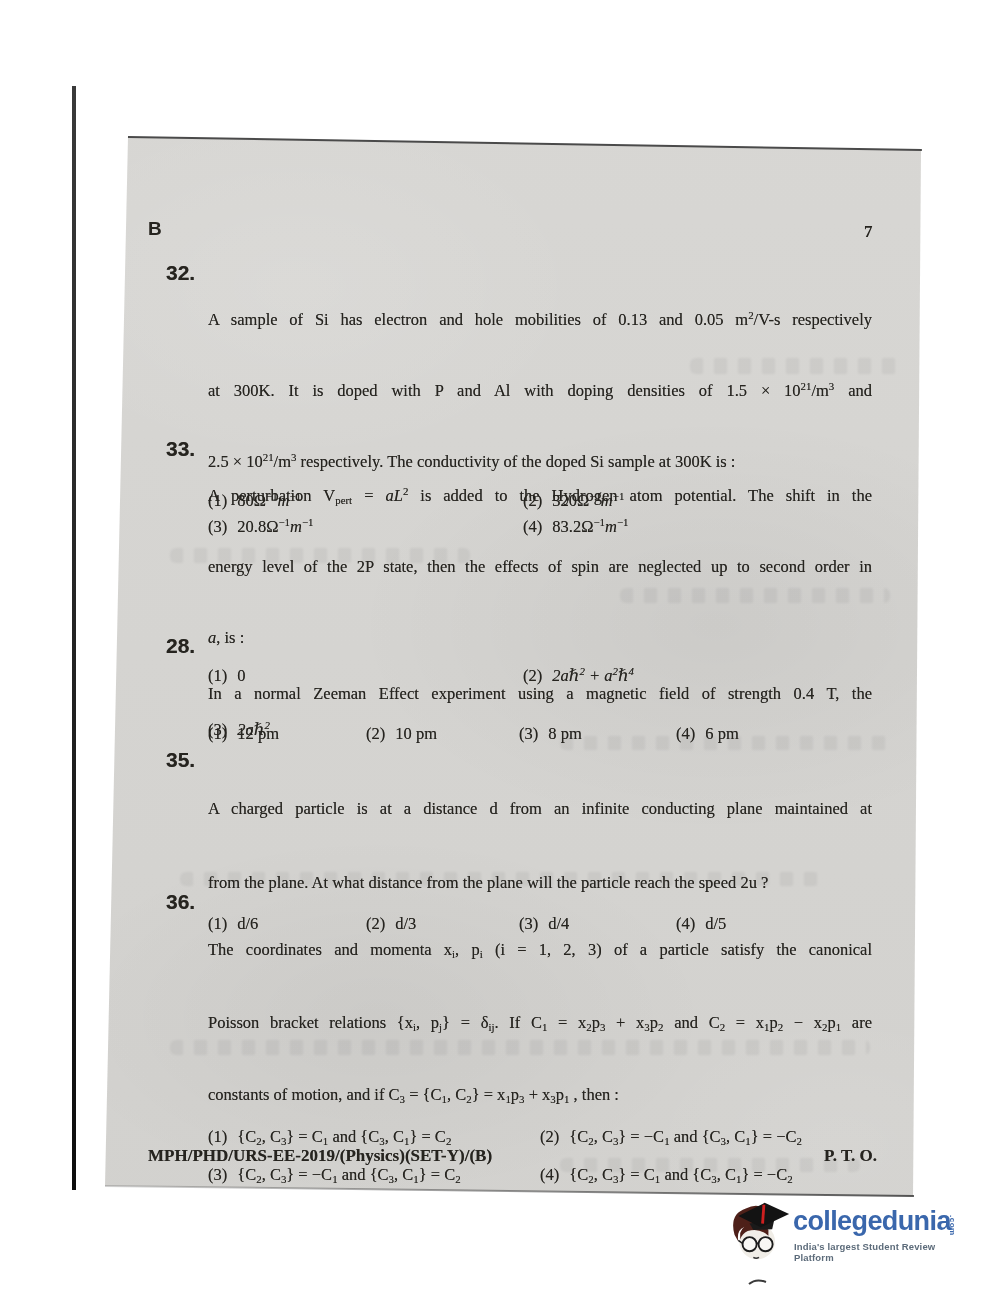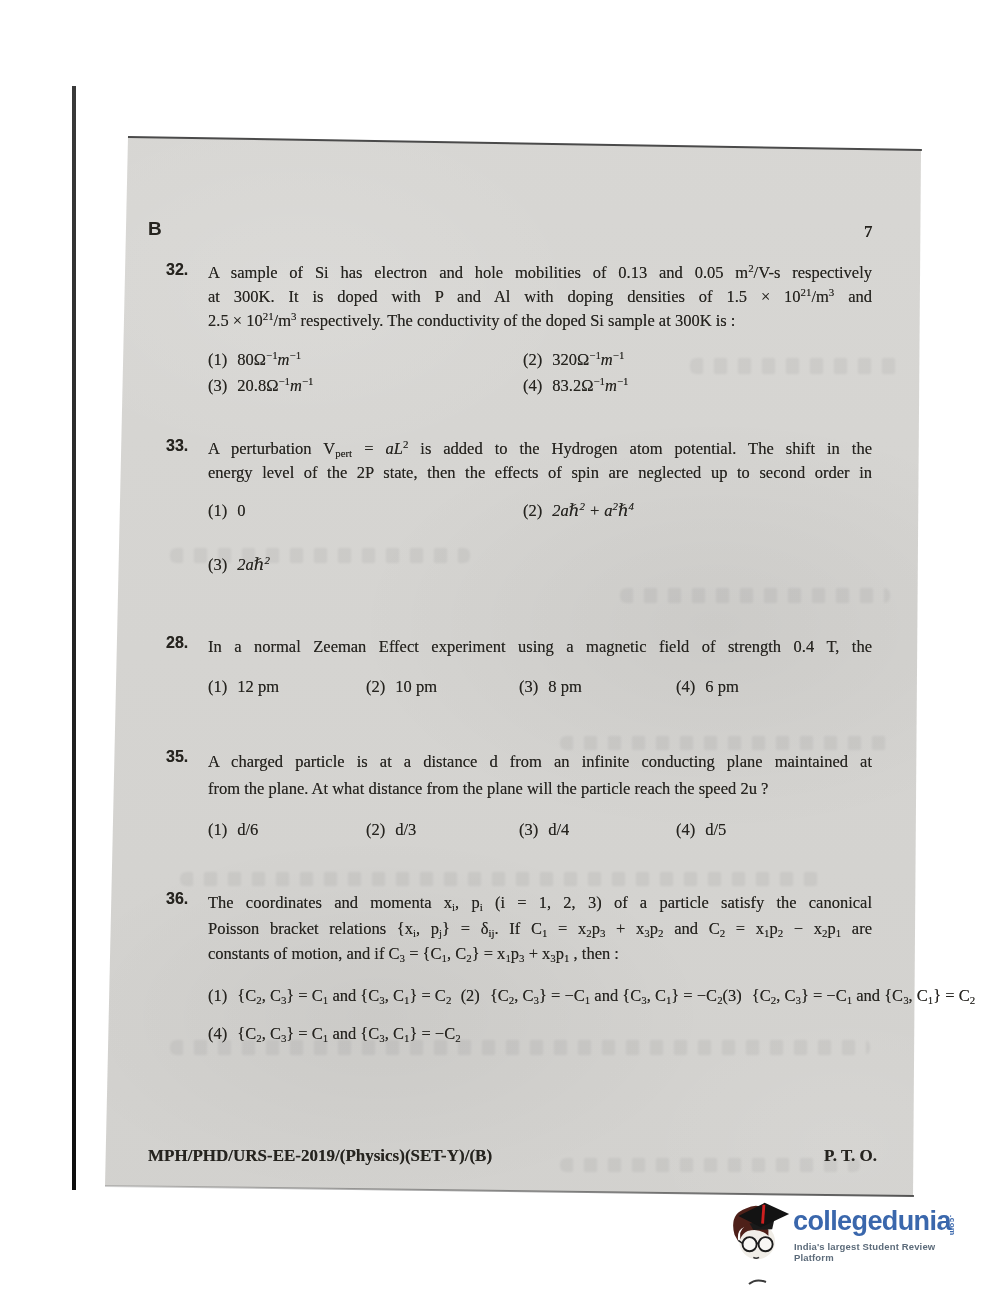--- a/index.html
+++ b/index.html
@@ -28,39 +28,39 @@
 
   
   .hdr-set{position:absolute;left:148px;top:218px;font-family:"Liberation Sans","DejaVu Sans",sans-serif;
            font-weight:bold;font-size:19px;}
   .hdr-page{position:absolute;left:864px;top:222px;font-weight:bold;font-size:17px;}
 
   
   .question{position:absolute;left:166px;width:706px;font-size:16.5px;
             text-shadow:0 0 .5px rgba(20,20,20,.55);}
   .qnum{position:absolute;left:0;top:0;width:40px;font-family:"Liberation Sans","DejaVu Sans",sans-serif;
-        font-weight:bold;font-size:16px;}
+        font-weight:bold;font-size:21px;}
   .qbody{margin-left:42px;width:664px;}
-  .stem .line{line-height:24px;}
+  .stem .line{line-height:24px;margin-top:47px;}
   .j{text-align:justify;text-align-last:justify;}
   .q34 .stem .line{line-height:26px;}
   .q35 .stem .line{line-height:27px;}
   .q36 .stem .line{line-height:25.5px;}
   sup{font-size:.66em;line-height:0;vertical-align:.55em;}
   sub{font-size:.66em;line-height:0;vertical-align:-.25em;}
   .frac{display:inline-flex;flex-direction:column;align-items:center;vertical-align:-.55em;
         line-height:1.05;font-size:.8em;margin:0 1px;}
   .frac>span:first-child{border-bottom:1px solid currentColor;padding:0 2px;}
 
   .opts{display:grid;}
   .grid2{grid-template-columns:315px 1fr;margin-top:15px;row-gap:2px;}
   .q33 .grid2{margin-top:14px;row-gap:30px;}
   .grid4{grid-template-columns:158px 153px 157px 1fr;margin-top:15px;}
   .q35 .grid4{margin-top:16px;}
-  .grid1{grid-template-columns:1fr 1fr 1fr;margin-top:17px;row-gap:14px;}
+  .grid1{grid-template-columns:1fr 1fr;margin-top:17px;row-gap:14px;}
   .opt{white-space:nowrap;line-height:24px;}
   .olabel{margin-right:10px;}
 
   
   .footer{position:absolute;left:148px;top:1146px;width:729px;display:flex;
           justify-content:space-between;font-weight:bold;font-size:17px;
           text-shadow:0 0 .5px rgba(20,20,20,.55);}
 
   
   .logo{position:absolute;left:727px;top:1196px;width:240px;height:100px;}
@@ -111,20 +111,21 @@
       </div>
     </div>
   </section>
 
   <section class="question q33" style="top:437px;">
     <div class="qnum">33.</div>
     <div class="qbody">
       <div class="stem">
         <div class="line j">A perturbation V<sub>pert</sub> = <i>aL</i><sup>2</sup> is added to the Hydrogen atom potential. The shift in the</div>
         <div class="line j">energy level of the 2P state, then the effects of spin are neglected up to second order in</div>
+        <div class="line"><i>a</i>, is :</div>
       </div>
       <div class="opts grid2">
         <div class="opt"><span class="olabel">(1)</span><span class="otext">0</span></div>
         <div class="opt"><span class="olabel">(2)</span><span class="otext"><i>2aℏ<sup>2</sup> + a<sup>2</sup>ℏ<sup>4</sup></i></span></div>
         <div class="opt"><span class="olabel">(3)</span><span class="otext"><i>2aℏ<sup>2</sup></i></span></div>
       </div>
     </div>
   </section>
 
   <section class="question q34" style="top:634px;">

